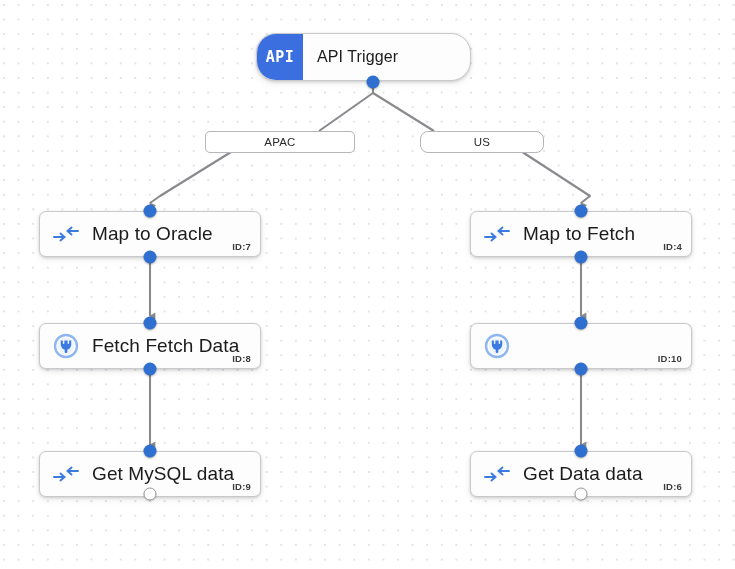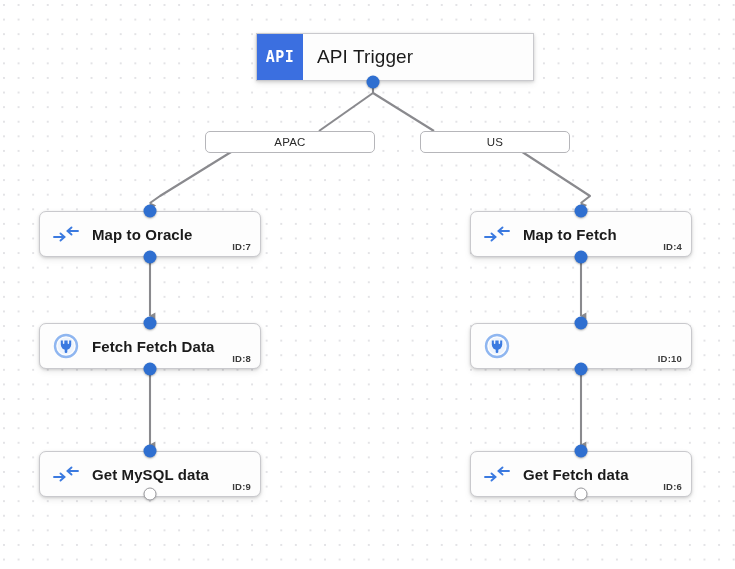--- a/index.html
+++ b/index.html
@@ -34,65 +34,65 @@
     box-sizing: border-box;
     background: #fdfdfd;
     border: 1px solid #c9c9cd;
     border-radius: 7px;
     box-shadow: 0 1px 3px rgba(0,0,0,0.16), 0 3px 7px rgba(0,0,0,0.07);
     display: flex;
     align-items: center;
     overflow: hidden;
   }
   .node-label {
-    font-size: 15px;
-    font-weight: bold;
+    font-size: 19px;
+    font-weight: normal;
     color: #1b1b1b;
     letter-spacing: 0.1px;
     white-space: nowrap;
   }
   .node-id {
     position: absolute;
     top: 5px;
     right: 9px;
     font-size: 9.5px;
     font-weight: bold;
     color: #3c3c3c;
     letter-spacing: 0.2px;
     margin-top: 24px;
   }
 
   
   .trigger {
     left: 256px;
     top: 33px;
-    width: 278px;
+    width: 215px;
     height: 48px;
-    border-radius: 0;
+    border-radius: 20px;
   }
   .api-badge {
     width: 46px;
     height: 100%;
     background: #3b6fe0;
     display: flex;
     align-items: center;
     justify-content: center;
     flex: 0 0 auto;
   }
   .api-badge span {
     color: #ffffff;
     font-family: "DejaVu Sans Mono", monospace;
     font-size: 15px;
     font-weight: bold;
     letter-spacing: 0.5px;
   }
   .trigger .node-label {
     margin-left: 14px;
     font-weight: normal;
-    font-size: 19px;
+    font-size: 16px;
   }
 
   
   .step { width: 222px; height: 46px; }
   .icon-slot {
     width: 52px;
     flex: 0 0 auto;
     display: flex;
     align-items: center;
     justify-content: center;
@@ -167,24 +167,24 @@
   </svg>
 
   <div class="node trigger">
     <div class="api-badge">
       <span>API</span>
     </div>
     <div class="node-label">API Trigger</div>
   </div>
   <div class="port filled" style="left:373px; top:82px;"></div>
 
-  <div class="pill" style="left:205px; top:131px; width:170px;">
+  <div class="pill" style="left:205px; top:131px; width:150px;">
     <span>APAC</span>
   </div>
-  <div class="pill" style="left:420px; top:131px; width:150px;">
+  <div class="pill" style="left:420px; top:131px; width:124px;border-radius:8px;">
     <span>US</span>
   </div>
 
   <div class="node step" style="left:39px; top:211px;">
     <div class="icon-slot">
       <svg width="26" height="18" viewBox="0 0 26 18" xmlns="http://www.w3.org/2000/svg">
         <g stroke="#3b7ae0" stroke-width="1.9" fill="none" stroke-linecap="round">
           <path d="M1,12 L11,12"></path>
           <path d="M7.5,8.5 L11.5,12 L7.5,15.5"></path>
           <path d="M25,6 L15,6"></path>
@@ -277,19 +277,19 @@
     <div class="icon-slot">
       <svg width="26" height="18" viewBox="0 0 26 18" xmlns="http://www.w3.org/2000/svg">
         <g stroke="#3b7ae0" stroke-width="1.9" fill="none" stroke-linecap="round">
           <path d="M1,12 L11,12"></path>
           <path d="M7.5,8.5 L11.5,12 L7.5,15.5"></path>
           <path d="M25,6 L15,6"></path>
           <path d="M18.5,2.5 L14.5,6 L18.5,9.5"></path>
         </g>
       </svg>
     </div>
-    <div class="node-label">Get Fetch data</div>
+    <div class="node-label">Get Data data</div>
     <div class="node-id">ID:6</div>
   </div>
   <div class="port filled" style="left:581px; top:451px;"></div>
   <div class="port hollow" style="left:581px; top:494px;"></div>
 
 </div>
 
 </body></html>

